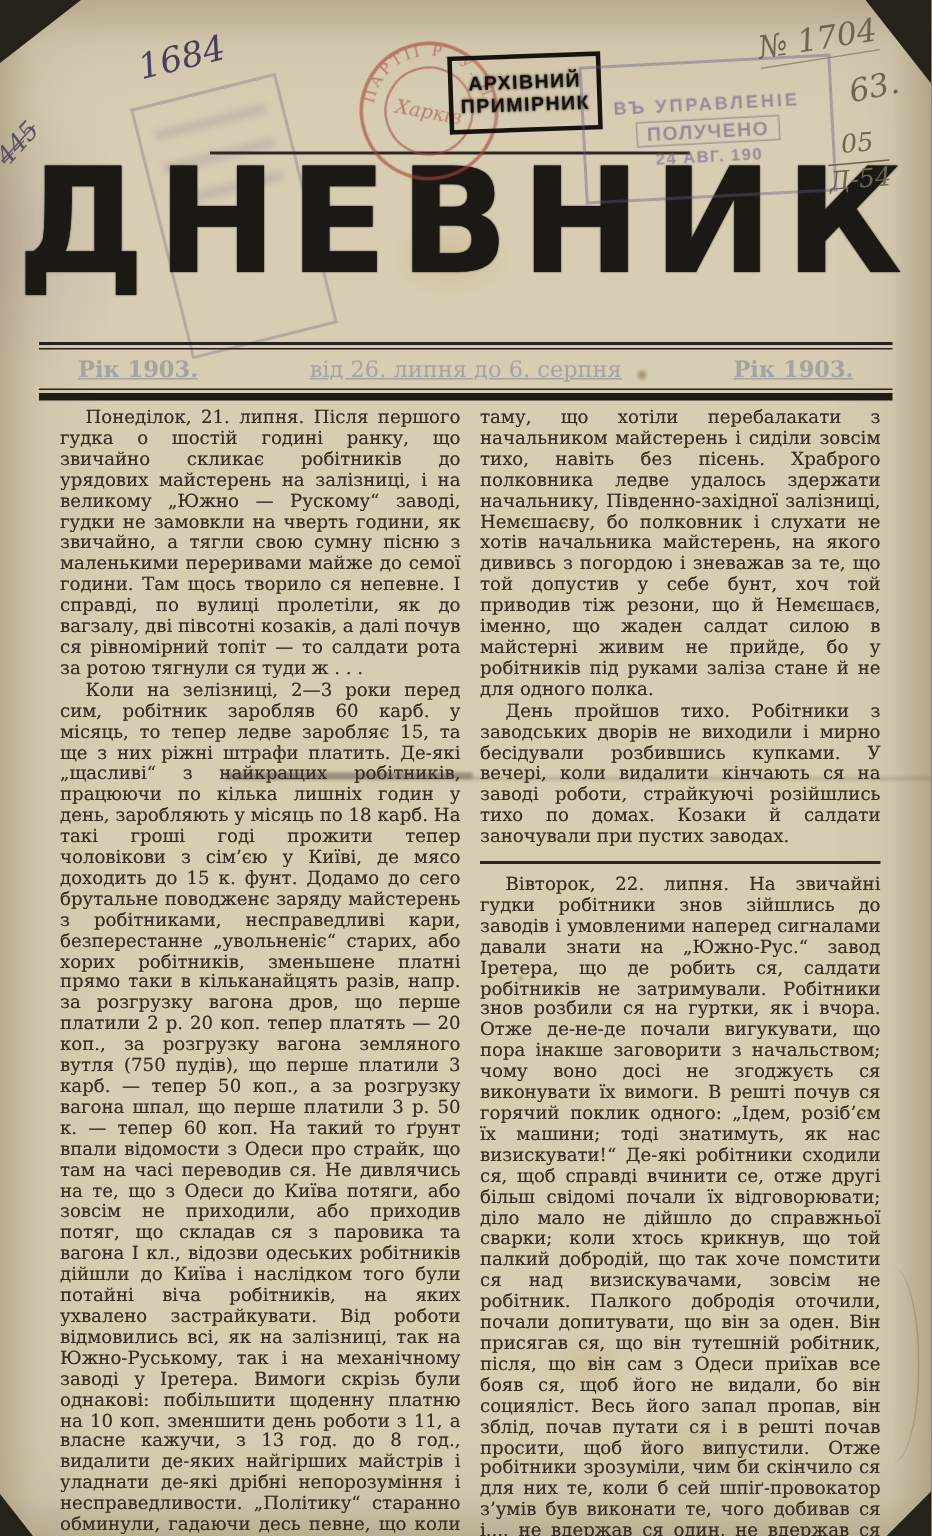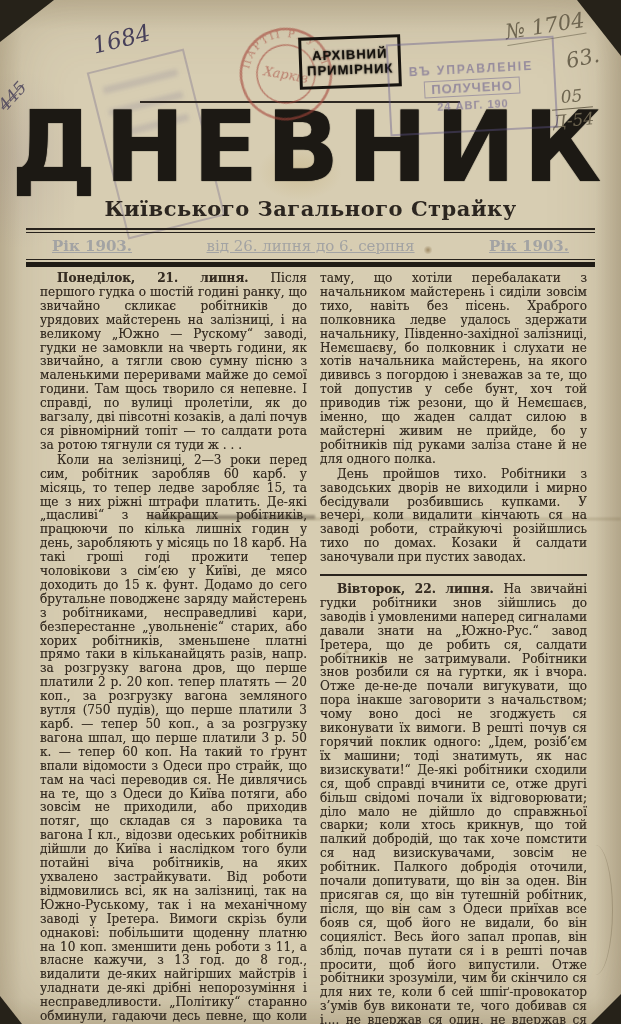--- a/index.html
+++ b/index.html
@@ -95,21 +95,21 @@
     transform:rotate(-18deg);filter:blur(.3px);}
 
   
   .body-text{position:absolute;left:0;top:268px;width:621px;bottom:0;z-index:3;
     padding:4px 34px 0 40px;box-sizing:border-box;display:flex;gap:13px;}
   .col{flex:1;min-width:0;font-size:12.1px;line-height:13.9px;color:#352c22;
     text-align:justify;text-shadow:0 0 .4px rgba(53,44,34,.5);}
   .col p{margin:0;text-indent:17px;}
   .col p.cont{text-indent:0;}
   .col p + p{margin-top:1px;}
-  .lead{font-weight:bold;}
+  .lead{font-weight:normal;}
   .col-rule{height:2px;background:#2a241d;margin:9px 0 7px;}
 </style>
 </head>
 <body>
 
 <div class="paper"></div>
 
 <div class="corner tl"></div>
 <div class="corner tr"></div>
 <div class="corner bl"></div>
@@ -149,21 +149,20 @@
 </div>
 <div class="stamp stamp-received">
   <span class="l1">ВЪ УПРАВЛЕНІЕ</span>
   <span class="l2">ПОЛУЧЕНО</span>
   <span class="l3">24 АВГ. 190</span>
 </div>
 
 <div class="header">
   <div class="party-underline"></div>
   <div class="masthead">ДНЕВНИК</div>
-  <div class="subtitle">Київського Загального Страйку</div>
   <div class="band">
     <div class="rl1"></div>
     <div class="rl2"></div>
     <div class="band-row">
       <span class="yr">Рік 1903.</span>
       <span>від 26. липня до 6. серпня</span>
       <span class="yr">Рік 1903.</span>
     </div>
     <div class="rl3"></div>
     <div class="rl4"></div>

